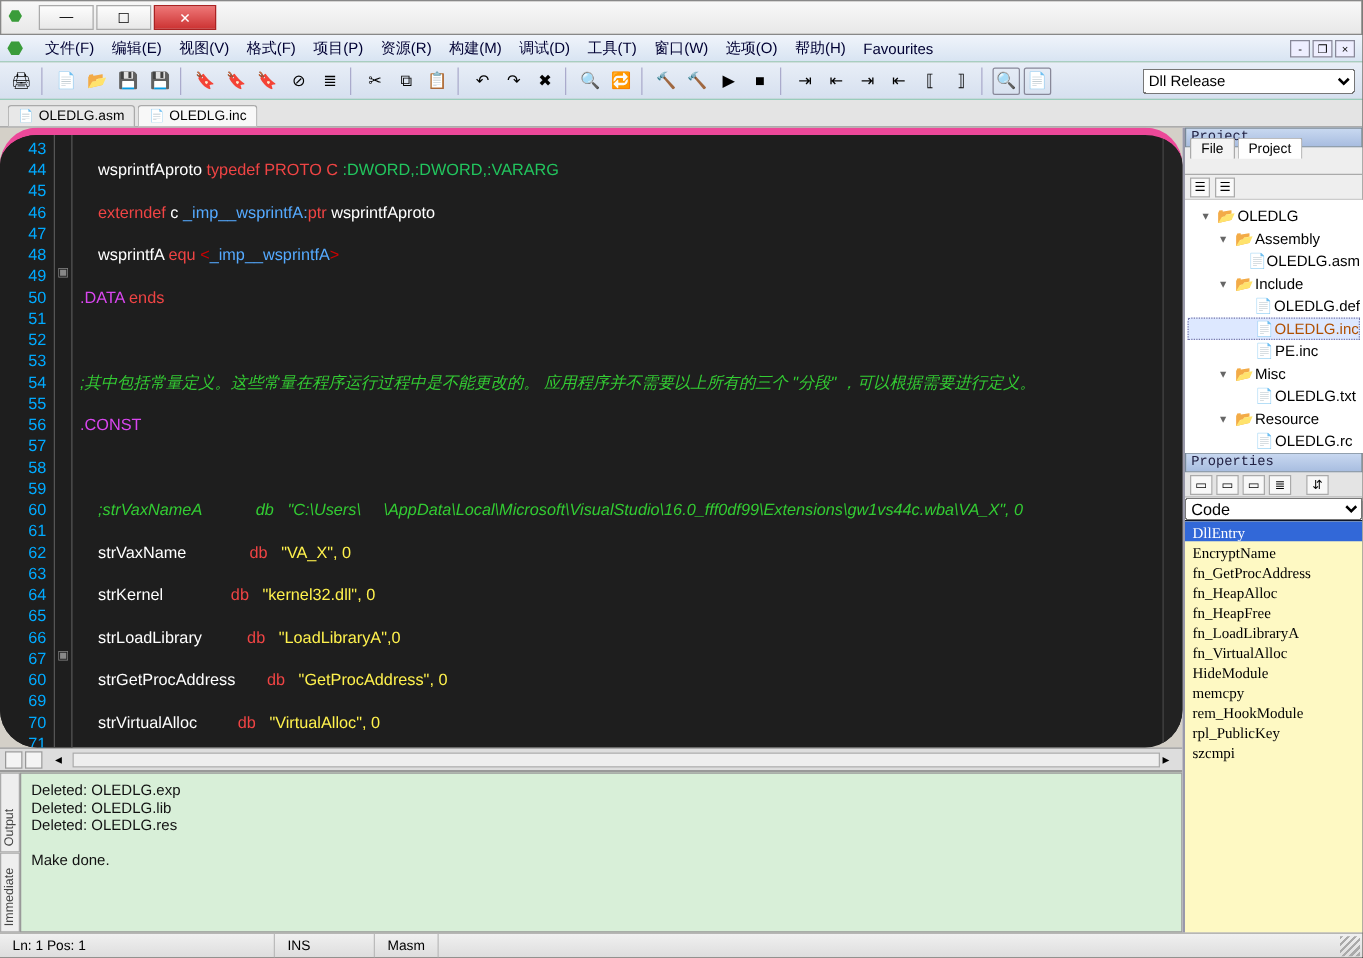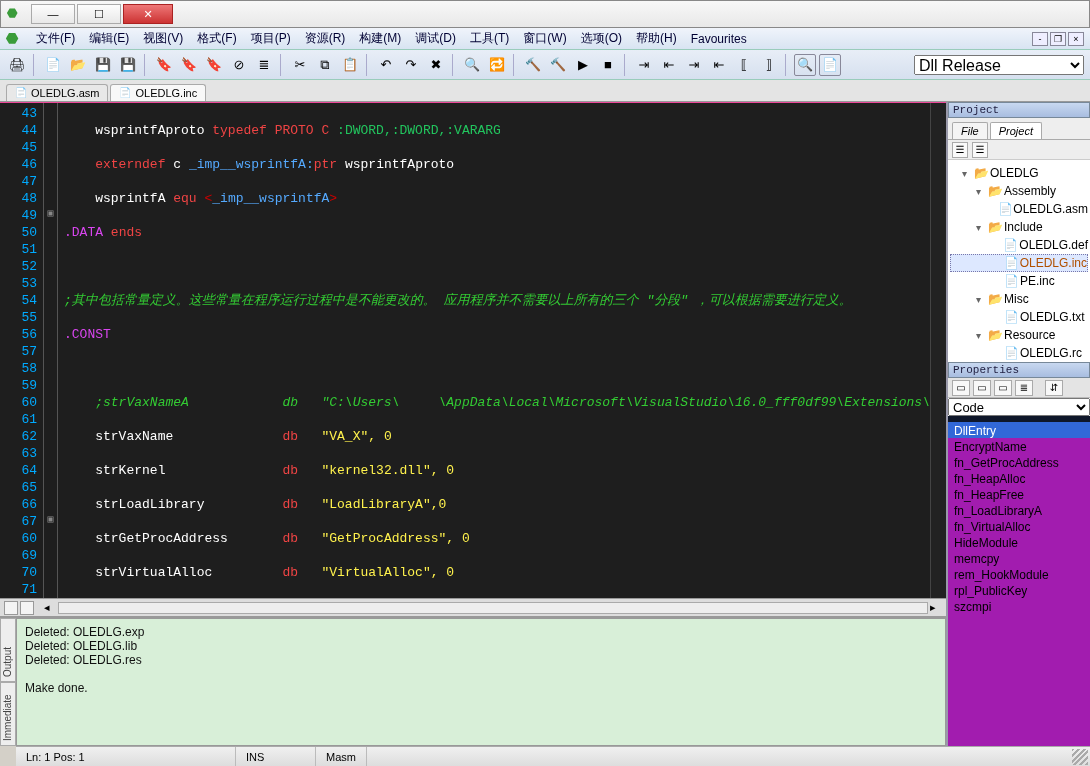--- a/index.html
+++ b/index.html
@@ -17,36 +17,36 @@
 .menubar { height:22px; background: linear-gradient(#f0f4fb,#d8e4f2); border-bottom:1px solid #9cb; display:flex; align-items:center; padding:0 6px; gap:2px;}
 .menubar .logo { width:18px; height:18px; color:#3a9c3a; font-weight:bold; margin-right:4px; font-size:14px;}
 .menuitem { padding:2px 6px; color:#003; }
 .menubar .mdi { margin-left:auto; display:flex; gap:2px; }
 .menubar .mdibtn { width:16px; height:14px; border:1px solid #889; background:#eef; font-size:9px; display:flex; align-items:center; justify-content:center; }
 
 
 .toolbar { height:30px; background: linear-gradient(#e8eef7,#d6e0ef); border-bottom:1px solid #9cb; display:flex; align-items:center; padding:0 6px; gap:3px;}
 .tbtn { width:22px; height:22px; display:flex; align-items:center; justify-content:center; font-size:13px; border:1px solid transparent; border-radius:2px; }
 .tsep { width:4px; height:22px; border-left:1px solid #aac; margin:0 2px; }
-.toolbar select { height:20px; font-size:16px; }
+.toolbar select { height:20px; font-size:12px; }
 .toolbar .configcombo { margin-left:auto; width:170px; }
 
 
 .edtabs { height:22px; background:#e4e4e4; border-bottom:1px solid #999; display:flex; align-items:flex-end; padding-left:6px; gap:2px;}
 .edtab { display:flex; align-items:center; gap:4px; padding:2px 8px; background:#f8f8f8; border:1px solid #aaa; border-bottom:none; border-radius:3px 3px 0 0; font-size:11px;}
 .edtab.inactive { background:#e8e8e8; }
 .edtab .ico { width:12px; height:12px; font-size:10px; }
 
 
 .main { position:absolute; top:102px; left:0; right:0; bottom:20px; display:flex; }
 .leftpane { flex:1; display:flex; flex-direction:column; min-width:0;}
 .rightpane { width:144px; border-left:2px solid #99a; display:flex; flex-direction:column; background:#efefef; }
 
 
-.editor { flex:1; display:flex; background:#1e1e1e; font-family:Liberation Mono, monospace; font-size:13px; overflow:hidden; position:relative; border-top:1px solid #ec4899;}
+.editor { flex:1; display:flex; background:#1e1e1e; font-family:Liberation Sans, sans-serif; font-size:13px; overflow:hidden; position:relative; border-top:6px solid #ec4899;border-radius:30px;}
 .gutter { width:44px; background:#1e1e1e; color:#0af; text-align:right; padding:2px 6px 2px 2px; line-height:17px; user-select:none; border-right:1px solid #555;}
 .foldcol { width:14px; background:#1e1e1e; border-right:1px solid #555; }
 .foldmark { color:#888; display:block; height:17px; line-height:17px; text-align:center; font-size:10px;}
 .codearea { flex:1; padding:2px 6px; color:#ddd; line-height:17px; white-space:pre; overflow:hidden;}
 .codeline { height:17px; }
 
 
 .c-kw { color:#ef4444; }
 .c-type { color:#22c55e; }
 .c-id { color:#ffffff; }
@@ -65,45 +65,45 @@
 
 
 .outwrap { height:130px; display:flex; border-top:2px solid #999; }
 .outside { width:16px; display:flex; flex-direction:column; }
 .outside .lab { writing-mode:vertical-rl; transform:rotate(180deg); font-size:10px; color:#444; padding:4px 1px; border:1px solid #aaa; background:#eee; flex:1;}
 .outbody { flex:1; background:#d8efd8; border:1px solid #999; padding:6px 8px; font-family:"Segoe UI",sans-serif; font-size:12px; color:#111; overflow:auto;}
 .outfoot { height:16px; background:#ddd; border-top:1px solid #999; }
 
 
 .panel .phead { height:16px; background:linear-gradient(#c8d8f0,#a8bde0); border:1px solid #789; font-size:11px; padding:1px 4px; color:#224; font-family:"Courier New",monospace;}
-.panel .ptabs { height:22px; background:#eee; display:flex; align-items:flex-end; gap:2px; padding:2px 4px 0; border-bottom:1px solid #aaa;font-style:italic;}
+.panel .ptabs { height:22px; background:#eee; display:flex; align-items:flex-end; gap:2px; padding:2px 4px 12px; border-bottom:1px solid #aaa;}
 .panel .ptab { padding:2px 8px; border:1px solid #aaa; background:#f4f4f4; border-bottom:none; font-size:11px; border-radius:2px 2px 0 0;}
 .panel .ptoolbar { height:20px; background:#eee; border-bottom:1px solid #ccc; display:flex; align-items:center; padding:0 4px; gap:4px;}
 .panel .ptoolbar .pb { width:16px; height:16px; border:1px solid #aaa; background:#fafafa; font-size:10px; display:flex; align-items:center; justify-content:center;}
 .tree { background:#fff; padding:4px 2px; font-size:12px; overflow:auto;}
 .tree .node { display:flex; align-items:center; height:18px; white-space:nowrap;}
 .tree .indent1 { padding-left:12px; }
 .tree .indent2 { padding-left:26px; }
 .tree .indent3 { padding-left:42px; }
 .tree .twisty { width:12px; color:#666; font-size:10px; display:inline-block;}
 .tree .fico { width:16px; font-size:12px; display:inline-block;}
 .tree .sel { background:#dde8ff; color:#000; border:1px dotted #77a;}
 .tree .fld-yellow { color:#d8a018; }
 .tree .fileico { color:#4579c0; }
 
 .panel.props { flex:1; display:flex; flex-direction:column; min-height:0;}
-.panel.props .plist { flex:1; background:#a21caf; overflow:auto; border-top:6px solid #0f172a;}
+.panel.props .plist { flex:1; background:#fef9c3; overflow:auto; border-top:1px solid #0f172a;font-family:Liberation Serif, serif;}
 .panel.props .plitem { padding:1px 6px; font-size:12px; height:16px; line-height:16px;}
 .panel.props .plitem.sel { background:#3268d8; color:#fff;}
 .panel.props select { width:100%; font-size:13px; height:18px; }
 .panel.props .proptb { height:20px; background:#e4e4e4; display:flex; align-items:center; padding:0 4px; gap:3px; border-bottom:1px solid #bbb;}
 .panel.props .proptb .pb { width:18px; height:16px; border:1px solid #aaa; background:#f8f8f8; font-size:10px; display:flex; align-items:center; justify-content:center;}
 
 
-.statusbar { position:absolute; left:16px; right:0; bottom:0; height:20px; background:linear-gradient(#f0f0f0,#ddd); border-top:1px solid #aaa; display:flex; align-items:center; font-size:11px;margin-top:48px; }
+.statusbar { position:absolute; left:0; right:0; bottom:0; height:20px; background:linear-gradient(#f0f0f0,#ddd); border-top:1px solid #aaa; display:flex; align-items:center; font-size:11px;margin-top:48px; }
 .statusbar .cell { padding:0 10px; border-right:1px solid #bbb; height:100%; display:flex; align-items:center;}
 .statusbar .cell.wide { width:220px;}
 .statusbar .cell.w2 { width:80px; }
 .statusbar .grip { margin-left:auto; width:16px; height:16px; background:repeating-linear-gradient(135deg,#aaa 0 2px,transparent 2px 4px); margin-right:2px;}
 
 .projtree-panel { height:260px; display:flex; flex-direction:column; }
 .projtree-panel .tree { flex:1; }
 </style>
 </head>
 <body>

